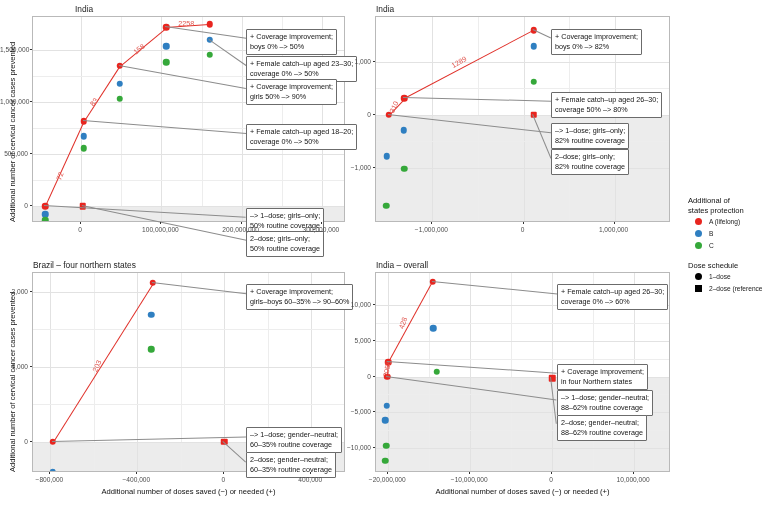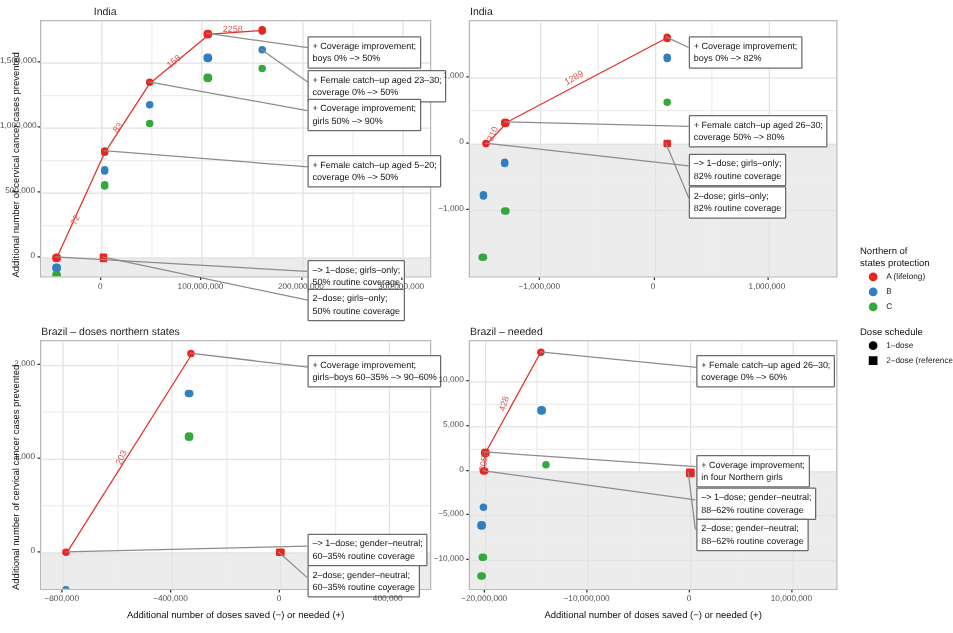--- a/index.html
+++ b/index.html
@@ -100,21 +100,21 @@
       <div>+ Female catch–up aged 23–30;</div>
       <div>coverage 0% –&gt; 50%</div>
     </div>
     <div class="greyline" style="left: 118.677px; top: 64.899px; width: 129.402px; transform: rotate(10.2837deg);"></div>
     <div class="callout" style="left: 246px; top: 79px;">
       <div>+ Coverage improvement;</div>
       <div>girls 50% –&gt; 90%</div>
     </div>
     <div class="greyline" style="left: 82.9628px; top: 120.04px; width: 163.551px; transform: rotate(4.5448deg);"></div>
     <div class="callout" style="left: 246px; top: 124px;">
-      <div>+ Female catch–up aged 5–20;</div>
+      <div>+ Female catch–up aged 18–20;</div>
       <div>coverage 0% –&gt; 50%</div>
     </div>
     <div class="greyline" style="left: 44.0385px; top: 205.354px; width: 202.297px; transform: rotate(3.30041deg);"></div>
     <div class="callout" style="left: 246px; top: 208px;">
       <div>–&gt; 1–dose; girls–only;</div>
       <div>50% routine coverage</div>
     </div>
     <div class="greyline" style="left: 81.759px; top: 205.354px; width: 167.856px; transform: rotate(11.9118deg);"></div>
     <div class="callout" style="left: 246px; top: 231px;">
       <div>2–dose; girls–only;</div>
@@ -189,21 +189,21 @@
     <div class="tick x" style="left: 522.5px; top: 226px;">0</div>
     <div class="tickmark" style="left: 522.5px; top: 222px; width: 1px; height: 2px;"></div>
     <div class="tick x" style="left: 613.549px; top: 226px;">1,000,000</div>
     <div class="tickmark" style="left: 613.549px; top: 222px; width: 1px; height: 2px;"></div>
     <div class="tick y" style="left: 343px; width: 28px; top: 60.8974px;">1,000</div>
     <div class="tickmark" style="left: 373px; top: 60.8974px; width: 2px; height: 1px;"></div>
     <div class="tick y" style="left: 343px; width: 28px; top: 113.718px;">0</div>
     <div class="tickmark" style="left: 373px; top: 113.718px; width: 2px; height: 1px;"></div>
     <div class="tick y" style="left: 343px; width: 28px; top: 166.538px;">−1,000</div>
     <div class="tickmark" style="left: 373px; top: 166.538px; width: 2px; height: 1px;"></div>
-    <div class="panel-title" style="left: 33px; top: 260px;">Brazil – doses northern states</div>
+    <div class="panel-title" style="left: 33px; top: 260px;">Brazil – four northern states</div>
     <div class="plot" style="left: 32px; top: 272px; width: 313px; height: 200px;">
       <div class="negband" style="top: 168.539px; height: 31.4607px;"></div>
       <div class="gridv major" style="left: 17.3889px;"></div>
       <div class="gridv" style="left: 60.8611px;"></div>
       <div class="gridv major" style="left: 104.333px;"></div>
       <div class="gridv" style="left: 147.806px;"></div>
       <div class="gridv major" style="left: 191.278px;"></div>
       <div class="gridv" style="left: 234.75px;"></div>
       <div class="gridv major" style="left: 278.222px;"></div>
       <div class="gridh major" style="top: 168.539px;"></div>
@@ -242,21 +242,21 @@
     <div class="tick x" style="left: 223.278px; top: 476px;">0</div>
     <div class="tickmark" style="left: 223.278px; top: 472px; width: 1px; height: 2px;"></div>
     <div class="tick x" style="left: 310.222px; top: 476px;">400,000</div>
     <div class="tickmark" style="left: 310.222px; top: 472px; width: 1px; height: 2px;"></div>
     <div class="tick y" style="left: 0px; width: 28px; top: 440.539px;">0</div>
     <div class="tickmark" style="left: 30px; top: 440.539px; width: 2px; height: 1px;"></div>
     <div class="tick y" style="left: 0px; width: 28px; top: 365.633px;">1,000</div>
     <div class="tickmark" style="left: 30px; top: 365.633px; width: 2px; height: 1px;"></div>
     <div class="tick y" style="left: 0px; width: 28px; top: 290.727px;">2,000</div>
     <div class="tickmark" style="left: 30px; top: 290.727px; width: 2px; height: 1px;"></div>
-    <div class="panel-title" style="left: 376px; top: 260px;">Brazil – needed</div>
+    <div class="panel-title" style="left: 376px; top: 260px;">India – overall</div>
     <div class="plot" style="left: 375px; top: 272px; width: 295px; height: 200px;">
       <div class="negband" style="top: 103.571px; height: 96.4286px;"></div>
       <div class="gridv major" style="left: 12.2917px;"></div>
       <div class="gridv" style="left: 53.2639px;"></div>
       <div class="gridv major" style="left: 94.2361px;"></div>
       <div class="gridv" style="left: 135.208px;"></div>
       <div class="gridv major" style="left: 176.181px;"></div>
       <div class="gridv" style="left: 217.153px;"></div>
       <div class="gridv major" style="left: 258.125px;"></div>
       <div class="gridh major" style="top: 32.1429px;"></div>
@@ -284,21 +284,21 @@
       <div class="slopelab" style="left: 11.4722px; top: 96.4286px; transform: translate(-50%, -50%) rotate(-80deg);">2058</div>
     </div>
     <div class="greyline" style="left: 431.542px; top: 280.571px; width: 126.072px; transform: rotate(5.65757deg);"></div>
     <div class="callout" style="left: 557px; top: 284px;">
       <div>+ Female catch–up aged 26–30;</div>
       <div>coverage 0% –&gt; 60%</div>
     </div>
     <div class="greyline" style="left: 387.292px; top: 361.286px; width: 170.112px; transform: rotate(3.94863deg);"></div>
     <div class="callout" style="left: 557px; top: 364px;">
       <div>+ Coverage improvement;</div>
-      <div>in four Northern girls</div>
+      <div>in four Northern states</div>
     </div>
     <div class="greyline" style="left: 386.472px; top: 375.571px; width: 172.13px; transform: rotate(7.82281deg);"></div>
     <div class="callout" style="left: 557px; top: 390px;">
       <div>–&gt; 1–dose; gender–neutral;</div>
       <div>88–62% routine coverage</div>
     </div>
     <div class="greyline" style="left: 551.181px; top: 377px; width: 47.3589px; transform: rotate(82.9417deg);"></div>
     <div class="callout" style="left: 557px; top: 415px;">
       <div>2–dose; gender–neutral;</div>
       <div>88–62% routine coverage</div>
@@ -320,21 +320,21 @@
     <div class="tick y" style="left: 343px; width: 28px; top: 411.286px;">−5,000</div>
     <div class="tickmark" style="left: 373px; top: 411.286px; width: 2px; height: 1px;"></div>
     <div class="tick y" style="left: 343px; width: 28px; top: 447px;">−10,000</div>
     <div class="tickmark" style="left: 373px; top: 447px; width: 2px; height: 1px;"></div>
     <div class="axistitle" style="left: 188.5px; top: 487px; transform: translateX(-50%);">Additional number of doses saved (−) or needed (+)</div>
     <div class="axistitle" style="left: 522.5px; top: 487px; transform: translateX(-50%);">Additional number of doses saved (−) or needed (+)</div>
     <div class="axistitle y" style="left: 8px; top: 222px; transform: rotate(-90deg);">Additional number of cervical cancer cases prevented</div>
     <div class="axistitle y" style="left: 8px; top: 472px; transform: rotate(-90deg);">Additional number of cervical cancer cases prevented</div>
     <div class="legend" style="left: 688px; top: 196px;">
       <div class="legend-title">
-        <div>Northern of</div>
+        <div>Additional of</div>
         <div>states protection</div>
       </div>
       <div class="legend-row">
         <div class="legend-key">
           <div class="legend-dot" style="background: rgb(232, 37, 31);"></div>
         </div>
         <div class="legend-label">A (lifelong)</div>
       </div>
       <div class="legend-row">
         <div class="legend-key">

